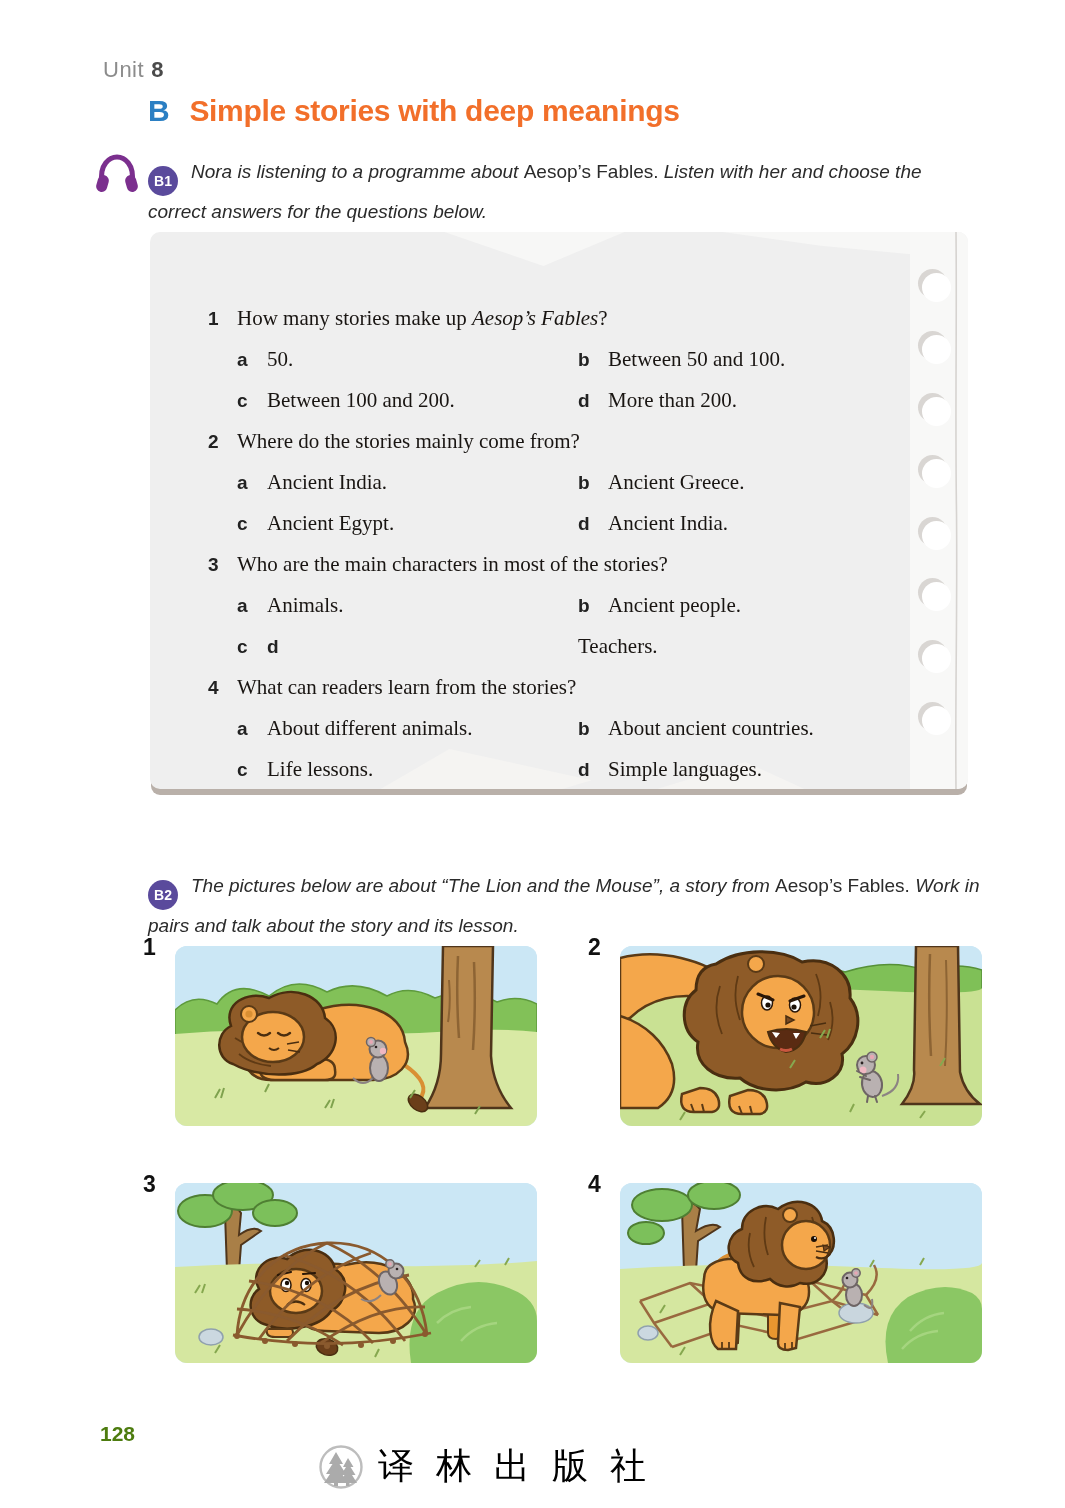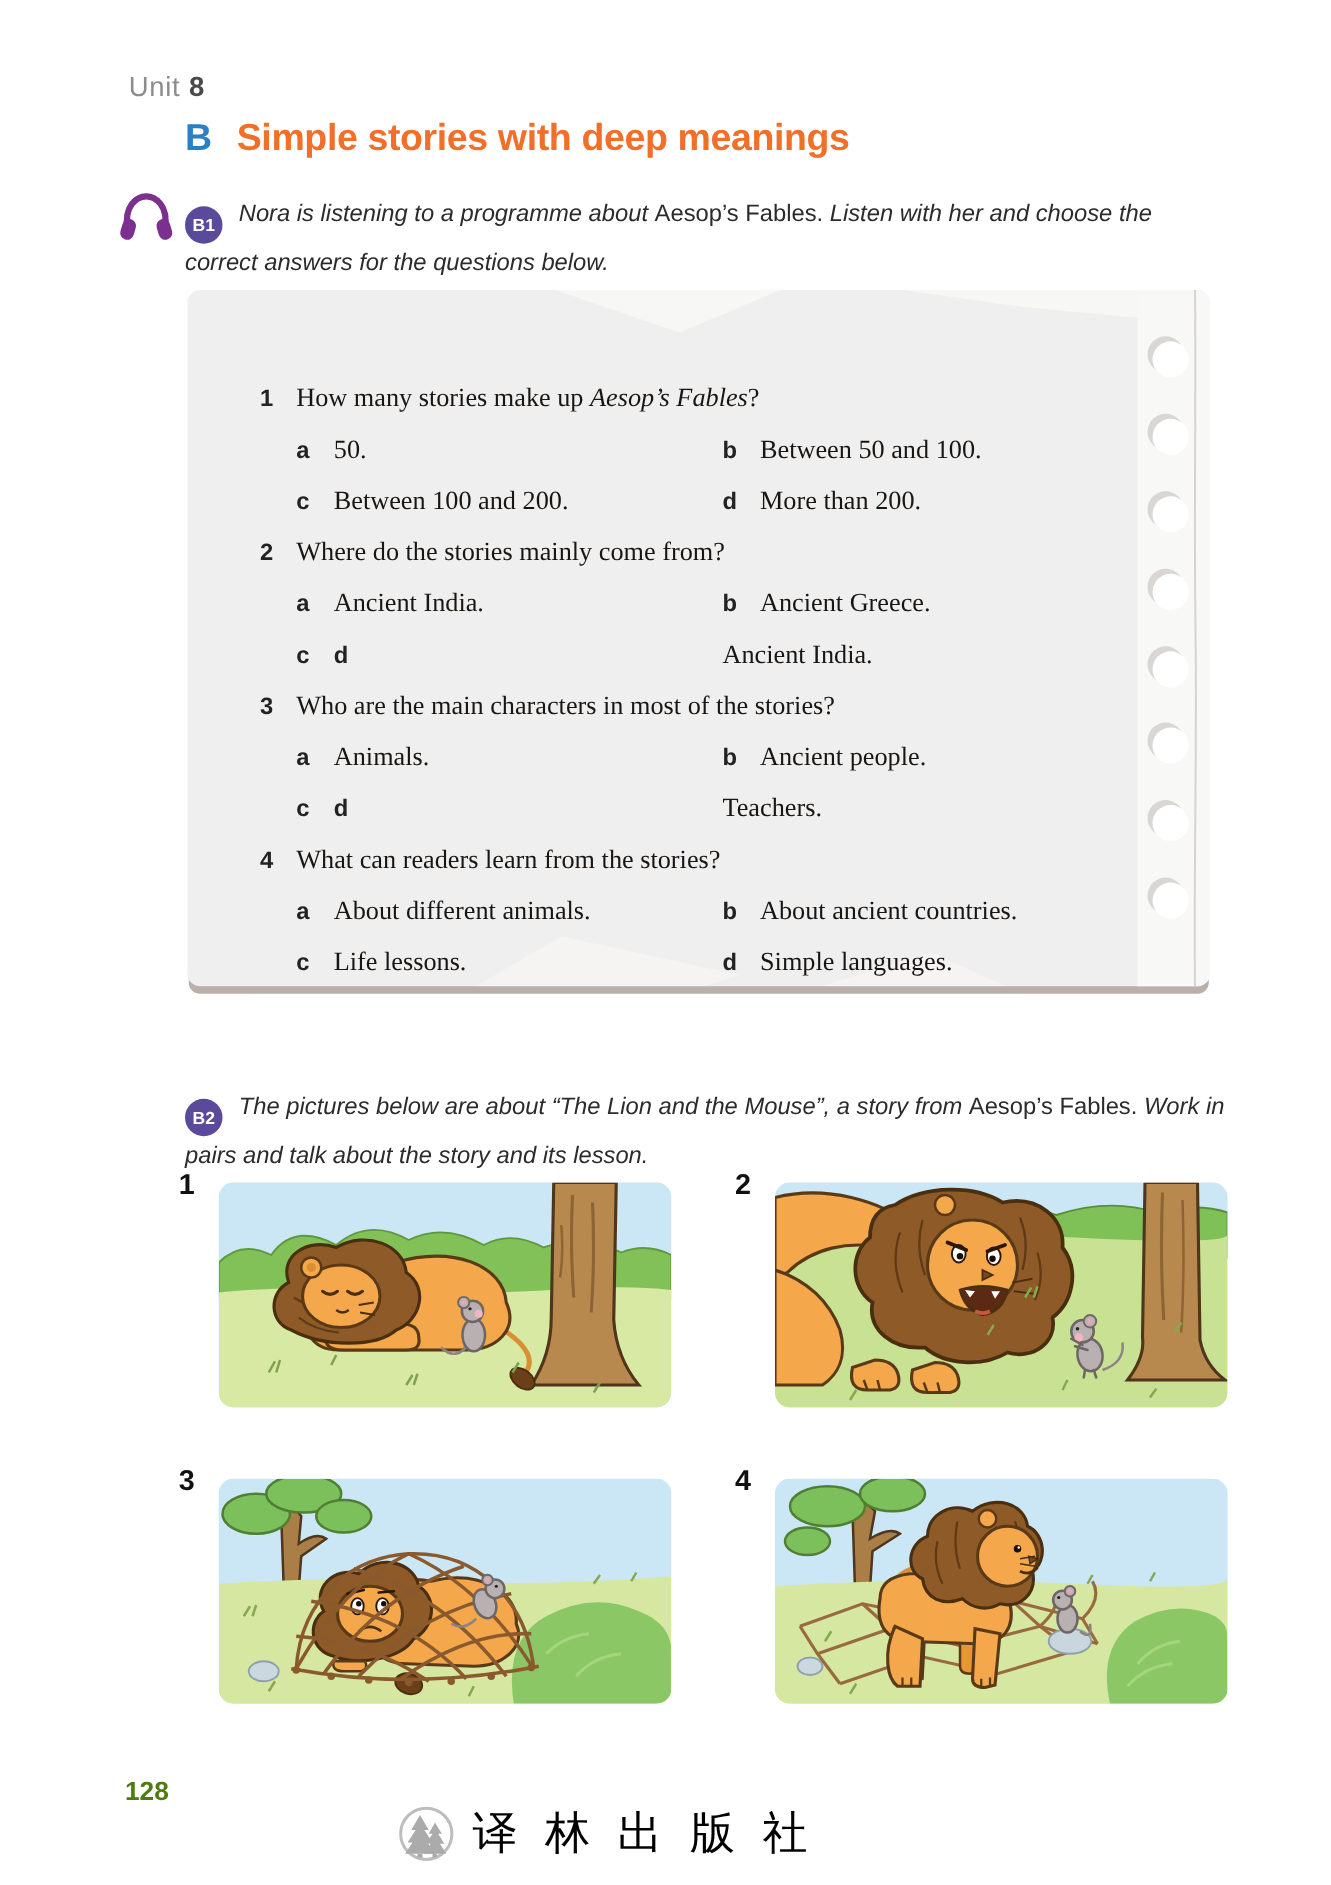--- a/index.html
+++ b/index.html
@@ -123,20 +123,21 @@
         <span class="num">2</span><span class="qt">Where do the stories mainly come from?</span>
       </div>
       <div class="row o">
         <span class="ol">a</span>
           <span class="ot">Ancient India.</span>
           <span class="ol">b</span>
           <span class="ot">Ancient Greece.</span>
       </div>
       <div class="row o">
         <span class="ol">c</span>
+          <span class="ot">Ancient Egypt.</span>
           <span class="ol">d</span>
           <span class="ot">Ancient India.</span>
       </div>
 
       <div class="row">
         <span class="num">3</span><span class="qt">Who are the main characters in most of the stories?</span>
       </div>
       <div class="row o">
         <span class="ol">a</span>
           <span class="ot">Animals.</span>

